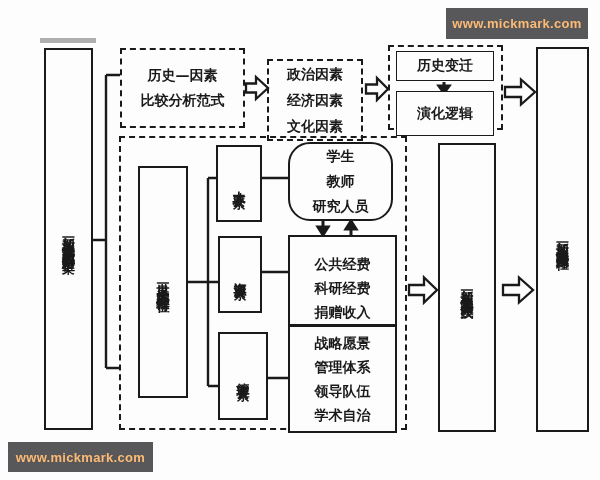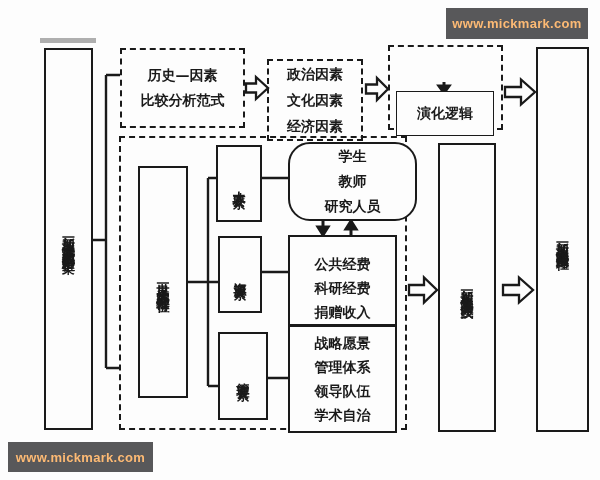--- a/index.html
+++ b/index.html
@@ -77,45 +77,48 @@
     <span>新加坡一流大学演变及生成的分析框架</span>
   </div>
 
   <div class="box dashed multiline" style="left:120px;top:48px;width:125px;height:80px;line-height:25px;">
     <span>历史—因素</span>
     <span>比较分析范式</span>
   </div>
 
   <div class="box dashed multiline" style="left:267px;top:47px;width:96px;height:82px;line-height:26px;margin-top:12px;">
     <span>政治因素</span>
+    <span>经济因素</span>
     <span>文化因素</span>
-    <span>经济因素</span>
   </div>
 
   <div class="box dashed" style="left:388px;top:45px;width:115px;height:85px;">
+    <div class="box thin multiline" style="left:6px;top:4px;width:98px;height:30px;">
+      <span>历史变迁</span>
+    </div>
     <div class="box thin multiline" style="left:6px;top:44px;width:98px;height:45px;">
       <span>演化逻辑</span>
     </div>
   </div>
 
   <div class="box thick vtext" style="left:138px;top:166px;width:50px;height:232px;">
     <span>世界一流大学的关键性特征</span>
   </div>
 
   <div class="box vtext" style="left:216px;top:145px;width:46px;height:77px;">
     <span>人才要素</span>
   </div>
   <div class="box vtext" style="left:218px;top:236px;width:44px;height:77px;">
     <span>资源要素</span>
   </div>
   <div class="box vtext" style="left:218px;top:332px;width:50px;height:88px;">
     <span>管理要素</span>
   </div>
 
-  <div class="box multiline" style="left:288px;top:142px;width:129px;height:79px;line-height:25px;border-radius:22px;">
+  <div class="box multiline" style="left:288px;top:142px;width:105px;height:79px;line-height:25px;border-radius:22px;">
     <span>学生</span>
     <span>教师</span>
     <span>研究人员</span>
   </div>
   <div class="box multiline" style="left:288px;top:235px;width:109px;height:91px;line-height:24px;justify-content:flex-end;">
     <span>公共经费</span>
     <span>科研经费</span>
     <span>捐赠收入</span>
   </div>
   <div class="box multiline" style="left:288px;top:325px;width:109px;height:108px;line-height:24px;">

